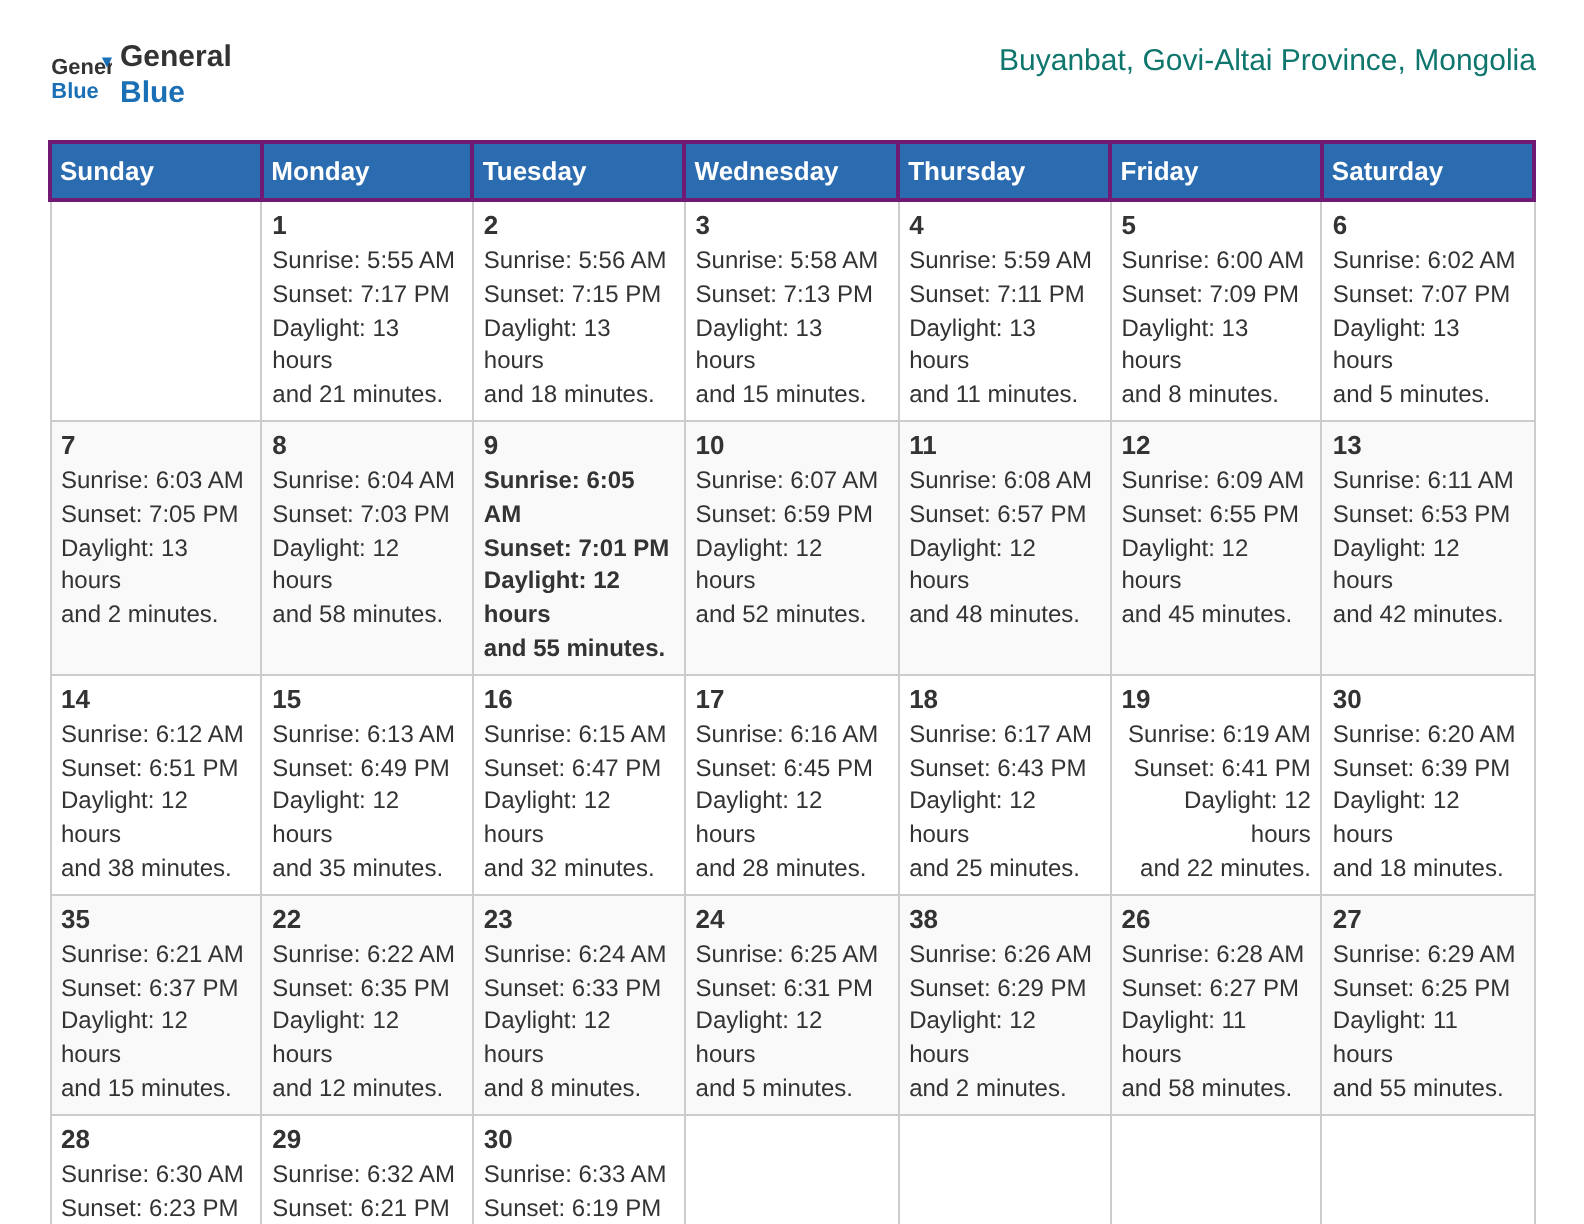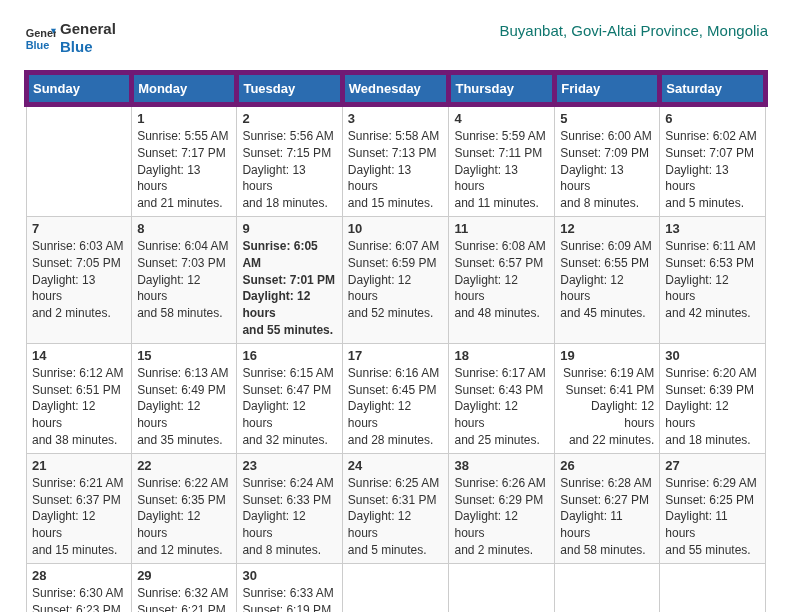--- a/index.html
+++ b/index.html
@@ -42,21 +42,21 @@
       border-collapse: collapse;
       font-size: 11px;
     }
     .calendar-table th {
       background: #2b6cb0;
       color: #fff;
       padding: 6px 4px;
       text-align: left;
       font-size: 13px;
       font-weight: bold;
-      border: 5px solid #701a75;
+      border: 2px solid #701a75;
     }
     .calendar-table td {
       border: 1px solid #ccc;
       vertical-align: top;
       padding: 4px 5px;
       width: 108px;
       min-height: 80px;
     }
     .day-num {
       font-size: 13px;
@@ -251,21 +251,21 @@
         <td>
           <div class="day-num">30</div>
           <div class="day-info" style="white-space: pre-line;">Sunrise: 6:20 AM
 Sunset: 6:39 PM
 Daylight: 12 hours
 and 18 minutes.</div>
         </td>
       </tr>
       <tr>
         <td>
-          <div class="day-num">21</div>
+          <div class="day-num">35</div>
           <div class="day-info" style="white-space: pre-line;">Sunrise: 6:21 AM
 Sunset: 6:37 PM
 Daylight: 12 hours
 and 15 minutes.</div>
         </td>
         <td>
           <div class="day-num">22</div>
           <div class="day-info" style="white-space: pre-line;">Sunrise: 6:22 AM
 Sunset: 6:35 PM
 Daylight: 12 hours

